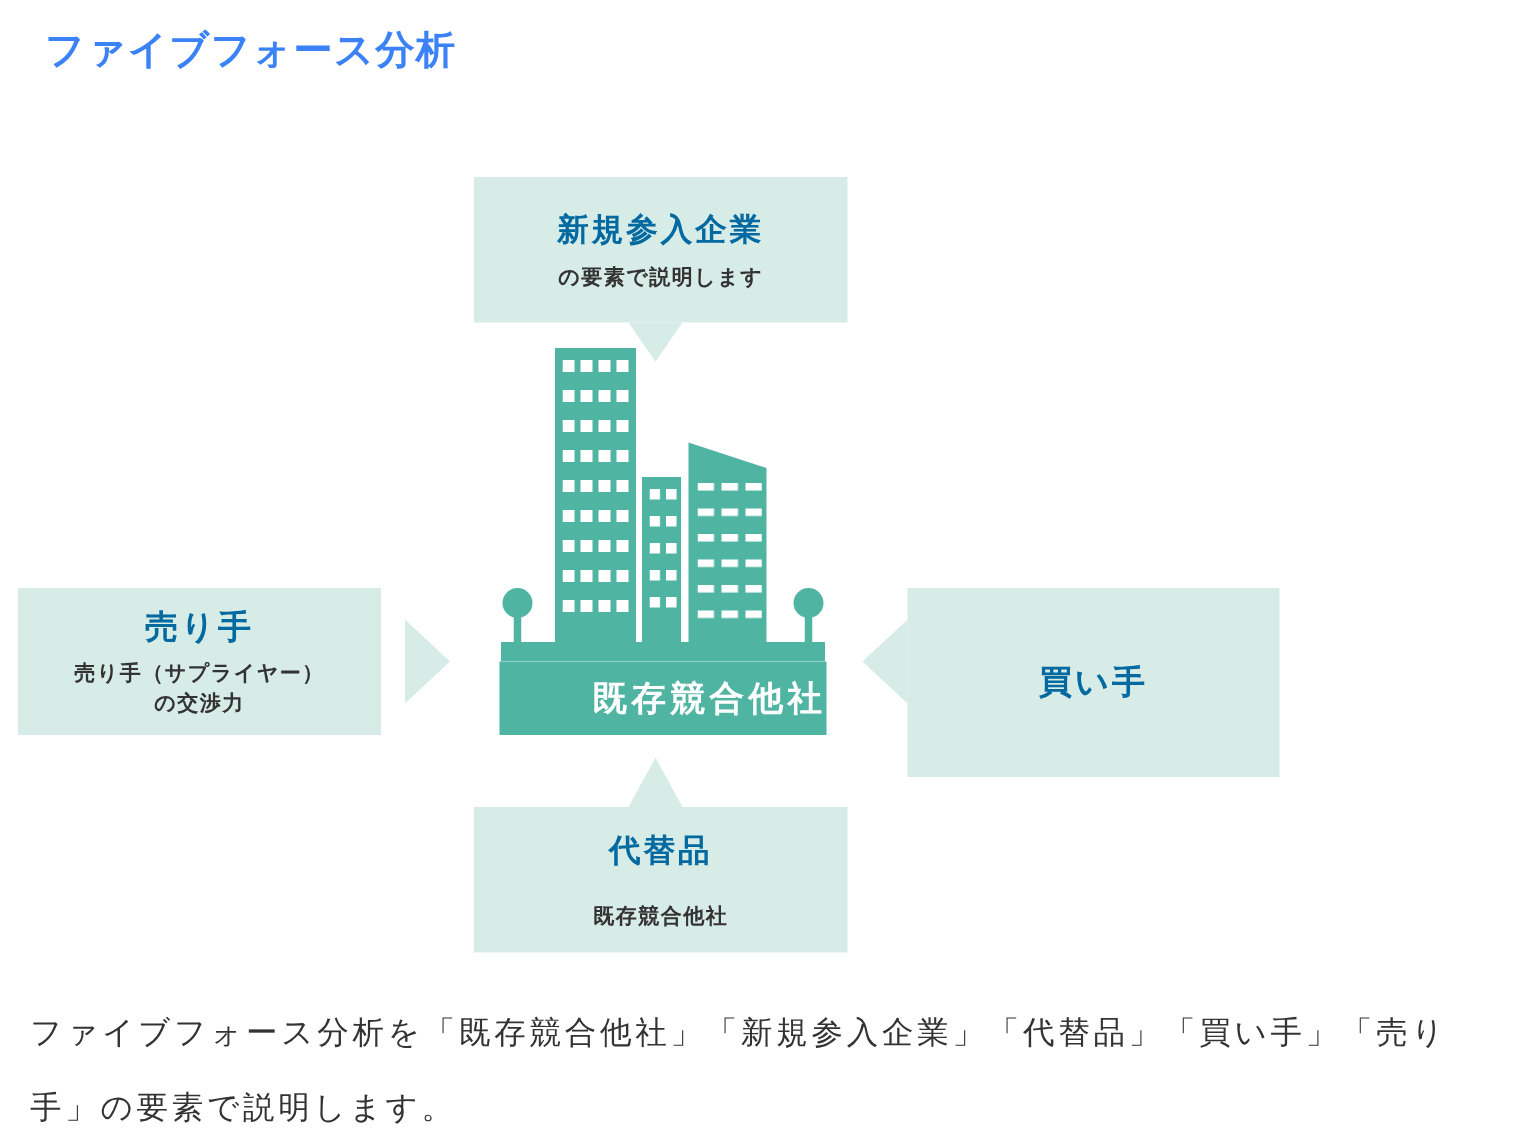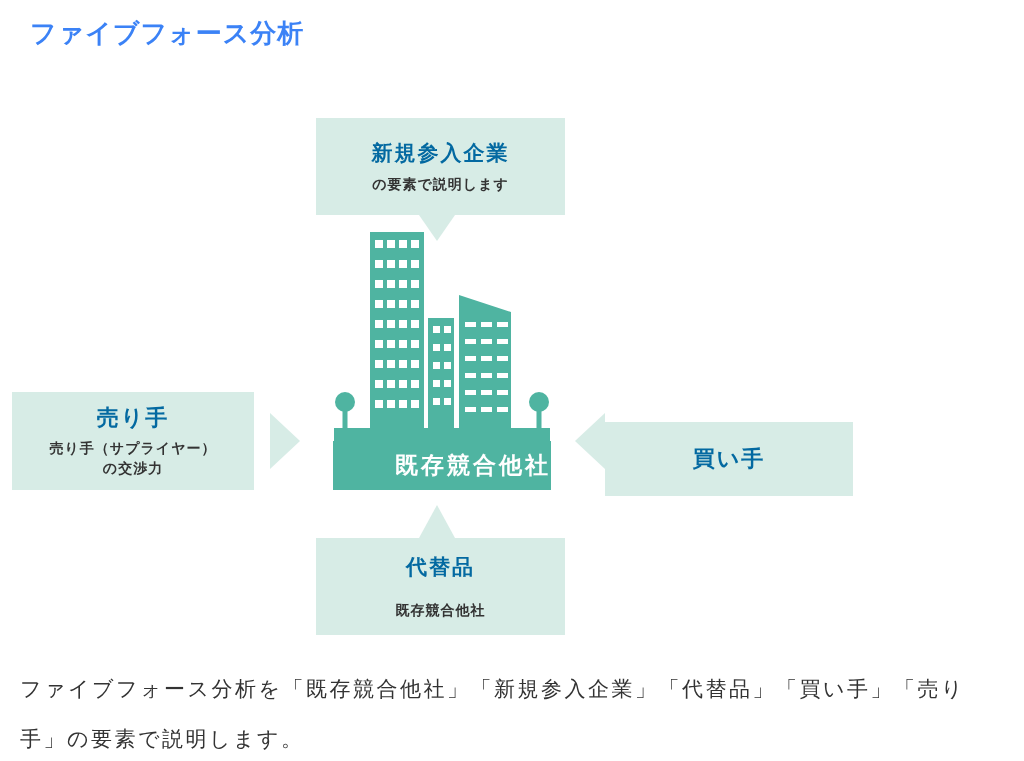--- a/index.html
+++ b/index.html
@@ -31,21 +31,21 @@
     background:var(--box-bg);
     display:flex;
     flex-direction:column;
     align-items:center;
     justify-content:center;
     text-align:center;
   }
   .box-top   {left:316px; top:118px; width:249px; height:97px; gap:8px;}
   .box-bottom{left:316px; top:538px; width:249px; height:97px; gap:20px;}
   .box-left  {left:12px;  top:392px; width:242px; height:98px; gap:6px;}
-  .box-right {left:605px; top:392px; width:248px; height:74px; gap:10px;margin-top:30px;}
+  .box-right {left:605px; top:392px; width:248px; height:126px; gap:10px;}
   .box-title{
     font-size:21px;
     font-weight:700;
     letter-spacing:2px;
     color:#0369a1;
   }
   .box-left .box-title, .box-right .box-title{font-size:22px;}
   .box-sub{
     font-size:14px;
     font-weight:700;

